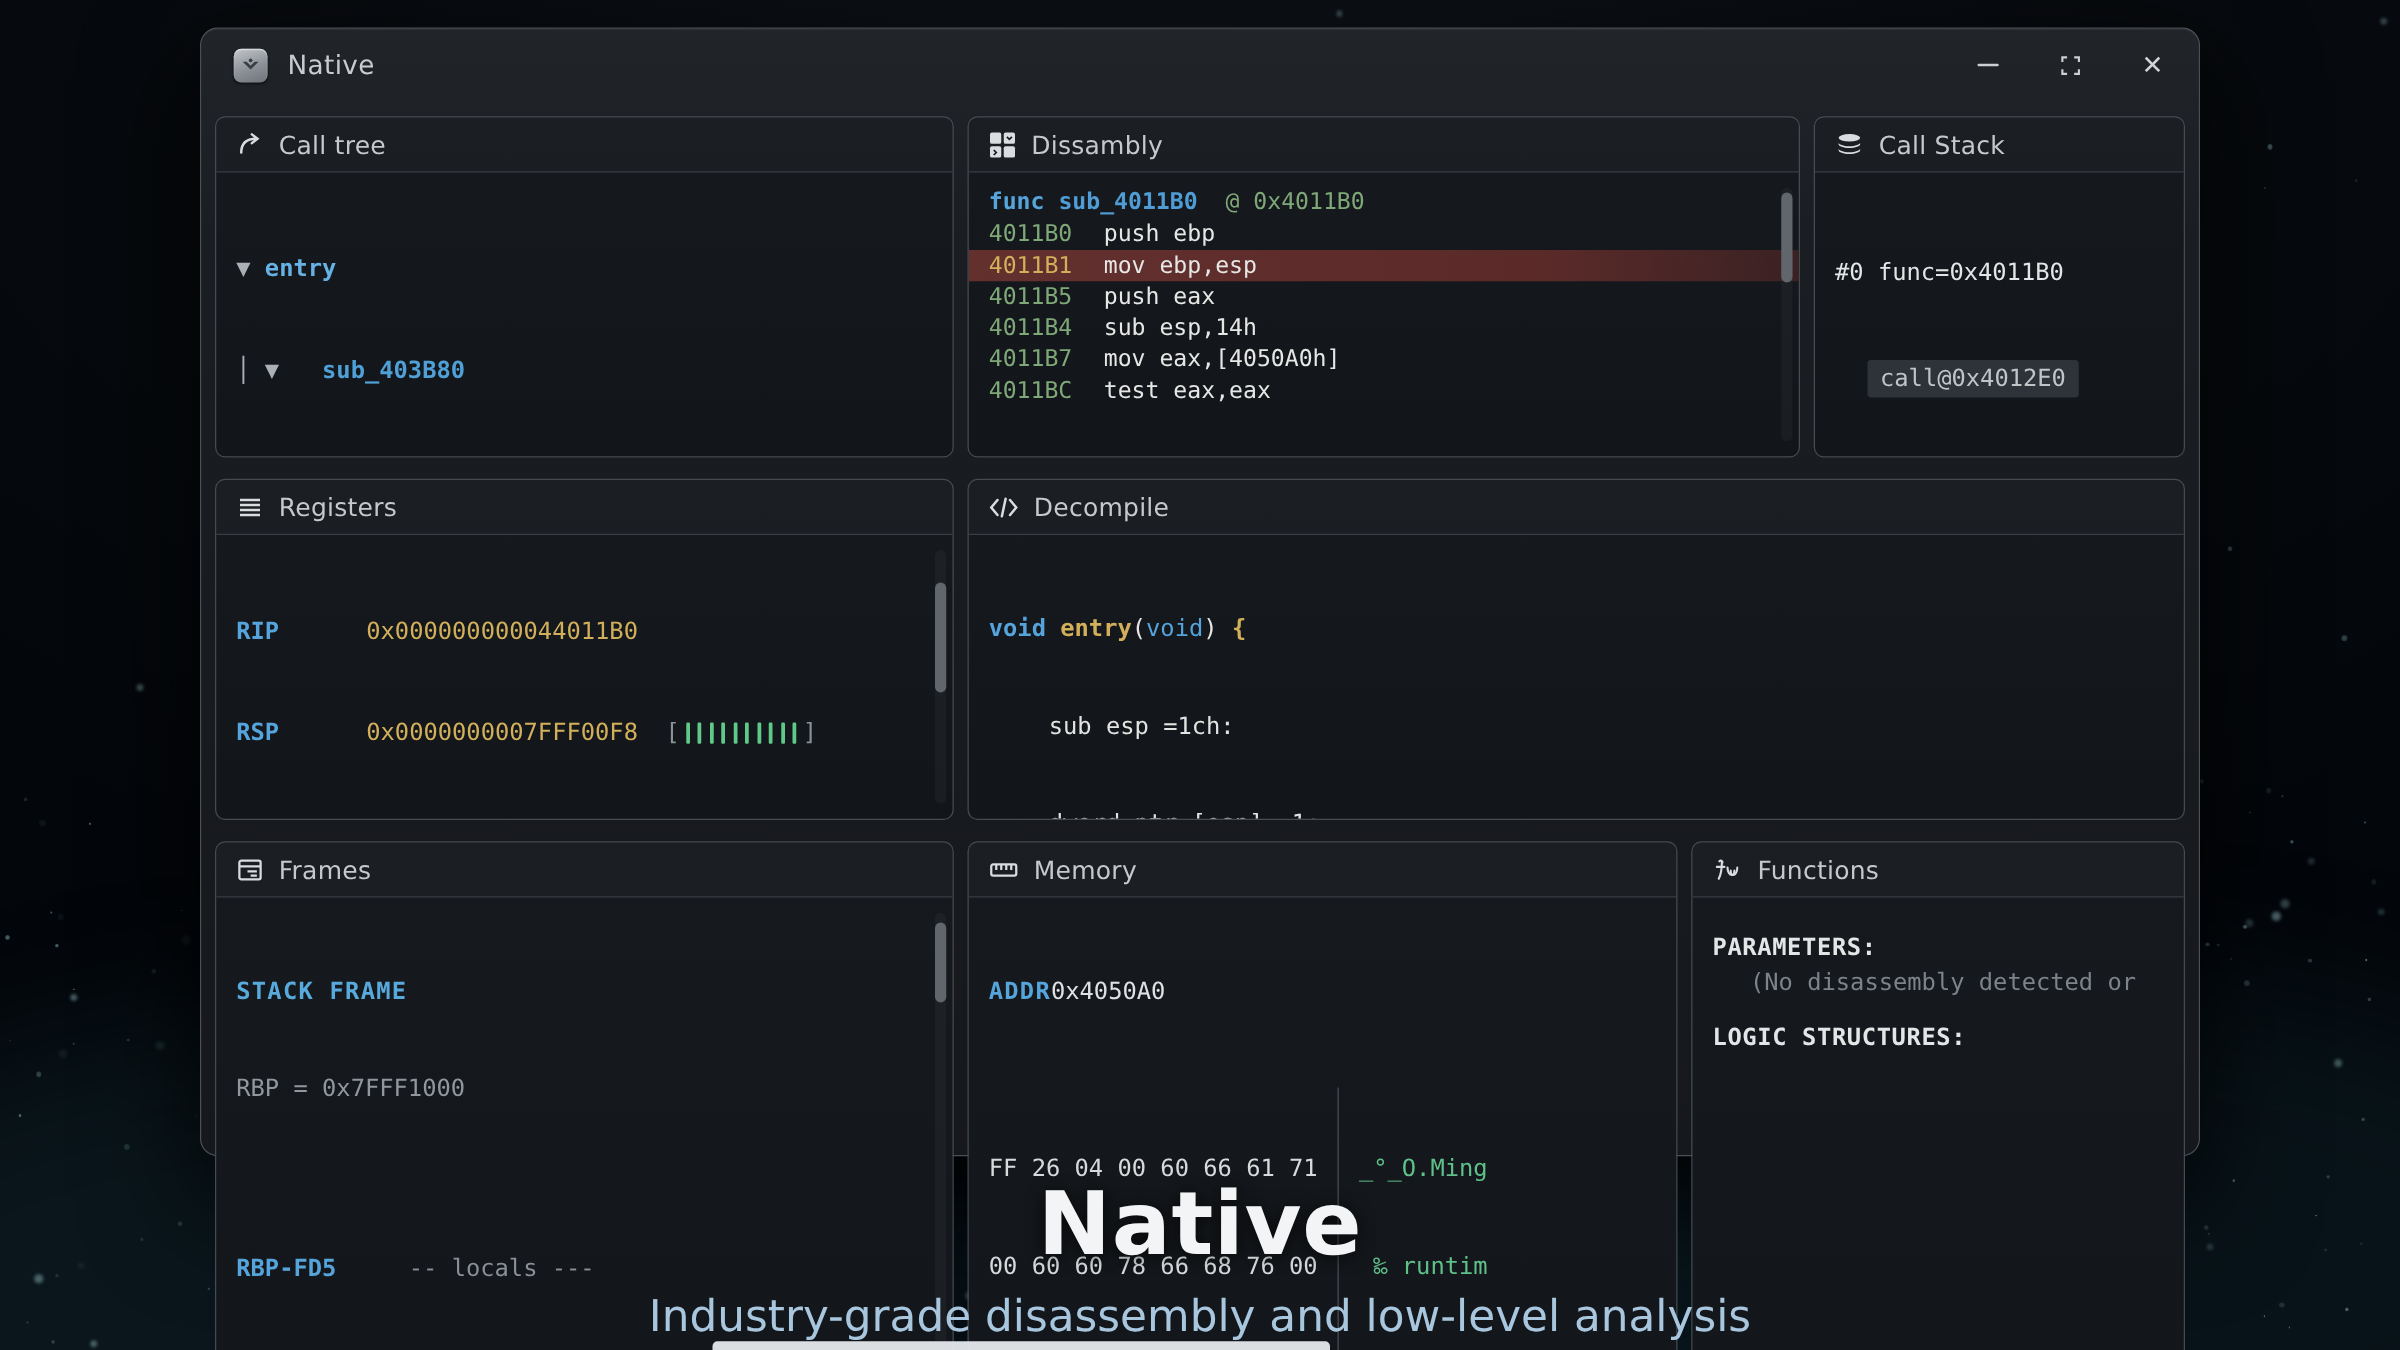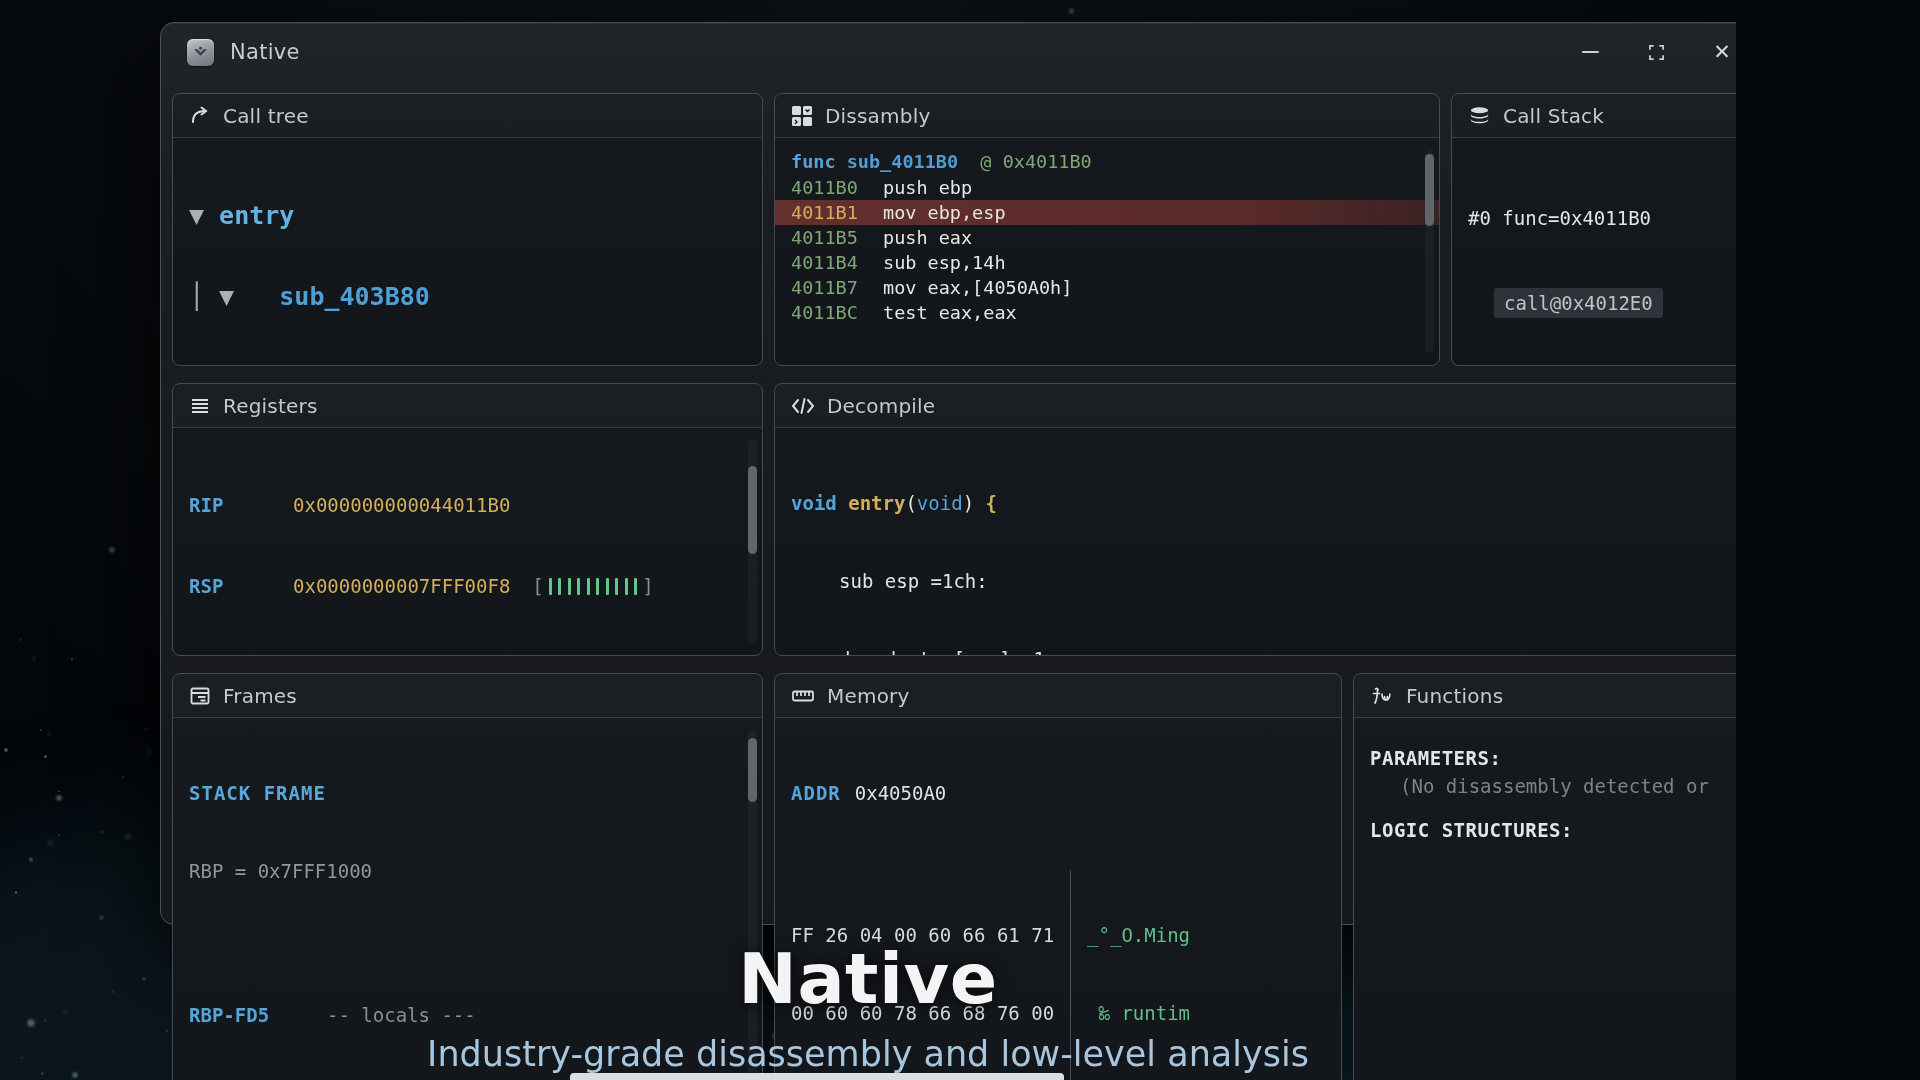--- a/index.html
+++ b/index.html
@@ -1,18 +1,18 @@
 <!DOCTYPE html>
 <html><head>
 <meta charset="utf-8">
 <style>
   * { margin:0; padding:0; box-sizing:border-box; }
   html,body { width:1920px; height:1080px; overflow:hidden; background:#04070a; }
   #stage {
-    position:relative; width:1736px; height:1080px; overflow:hidden;
+    position:relative; width:1920px; height:1080px; overflow:hidden;
     background: radial-gradient(1400px 700px at 50% 8%, #0e1217 0%, #070a0e 55%, #03060a 100%);
     font-family:"DejaVu Sans", sans-serif;
     text-decoration:underline;
   }
   
   .bokeh { position:absolute; inset:0; z-index:0; }
   .bokeh i { position:absolute; border-radius:50%;
     background: radial-gradient(circle, #c4e6e9 0%, #7fb0b6 55%, rgba(60,110,120,0) 100%); }
   .glow { position:absolute; border-radius:50%; filter:blur(60px); z-index:0; }
   .glow.left  { left:-180px; bottom:-160px; width:820px; height:420px; background:rgba(38,92,102,.20); }
@@ -61,21 +61,21 @@
 
   
   .c-blue   { color:#55a5dc; }
   .c-blue2  { color:#4f9dd4; }
   .c-green  { color:#7fa878; }
   .c-gold   { color:#d2b05b; }
   .c-white  { color:#e6e7e5; }
   .bold     { font-weight:bold; }
 
   
-  .tree { font-size:25px; line-height:27px; white-space:pre; }
+  .tree { font-size:19px; line-height:27px; white-space:pre; }
   .tree .pfx { color:#aab0b5; }
   .tree .lbl { color:#4fa0d6; font-weight:bold; }
   .tree .row:first-child .lbl { color:#66b2e4; }
 
   
   .dis { font-size:18.5px; line-height:25px; }
   .dis .fhead { line-height:27px; white-space:pre; }
   .dis .meta { font-size:16.5px; line-height:23px; color:#8f959a; white-space:pre; }
   .dline { display:flex; white-space:pre; }
   .dline .addr { width:92px; color:#7fa878; }
@@ -115,21 +115,21 @@
   .frm .sp { height:14px; }
   .frow { display:flex; }
   .frow .fl { width:138px; color:#55a5dc; font-weight:bold; }
   .frow .fa { width:196px; color:#d5d7d8; }
   .frow.loc .fa { color:#8a9095; width:auto; }
 
   
   .mem { font-size:19px; line-height:26px; white-space:pre; }
   .mem .addrline { margin-bottom:12px; }
   .mem .al { color:#55a5dc; font-weight:bold; letter-spacing:1px; }
-  .mem .av { color:#dfe1e2; margin-left:14px; }
+  .mem .av { color:#dfe1e2; }
   .memgrid { display:flex; }
   .hexcol { color:#d7dadb; }
   .sepcol { width:0; border-left:1px solid #4a5056; margin:0 16px; }
   .asccol { color:#5fc08a; }
 
   
   .fns { font-size:19px; line-height:28px; white-space:nowrap; }
   .fns .fl1 { color:#58aadc; font-weight:bold; letter-spacing:.5px; }
   .fns .fl2 { color:#8f959a; }
   .fns .sp { height:16px; }

